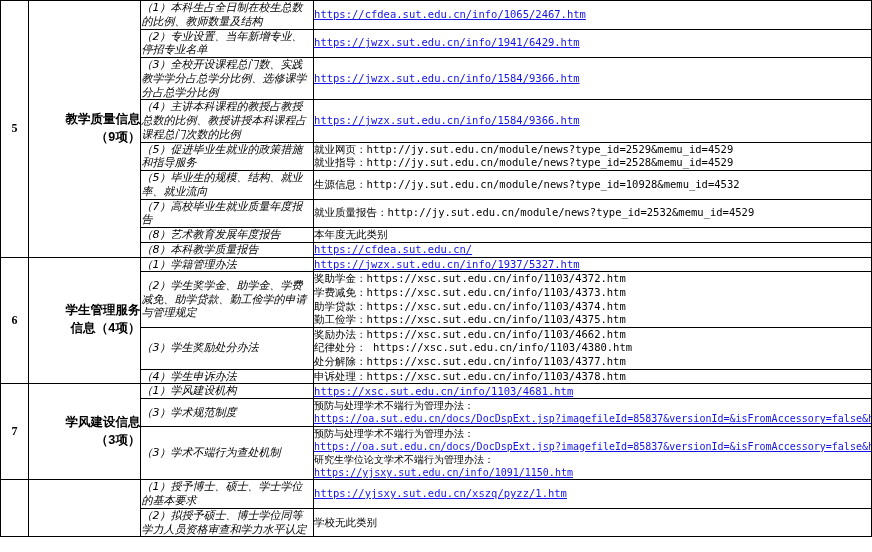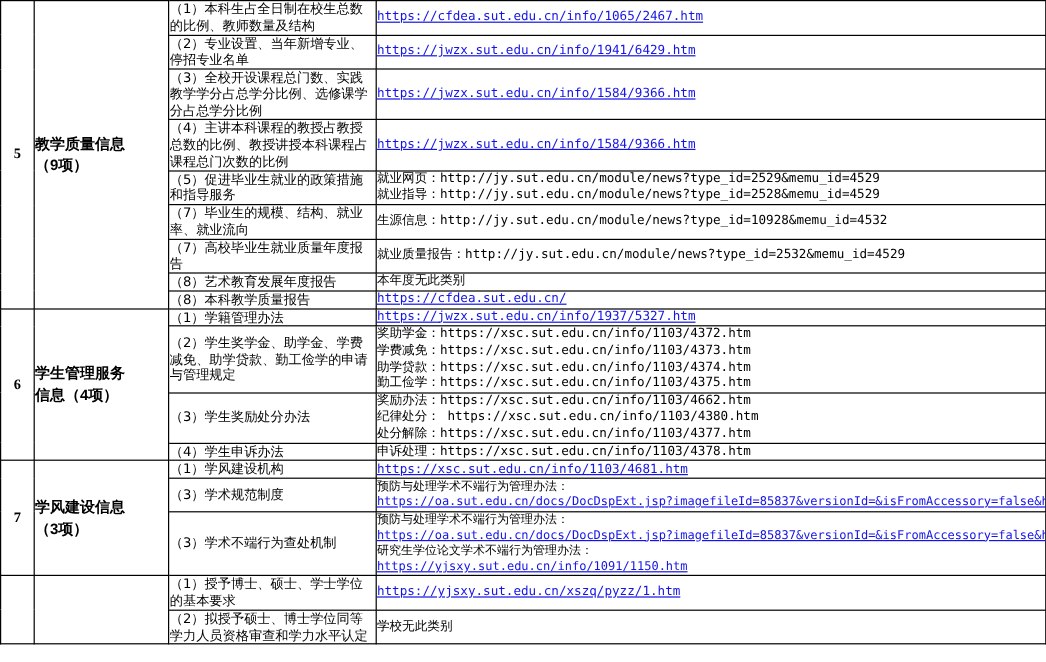--- a/index.html
+++ b/index.html
@@ -34,32 +34,33 @@
   .col-item { width: 172px; }
   .col-link { width: 556px; }
 
   .num-cell {
     text-align: center;
     font-size: 12px;
     font-weight: bold;
     font-family: "Liberation Serif", serif;
   }
   .cat-cell {
-    text-align: left;
+    text-align: right;
     font-size: 12.5px;
     font-weight: bold;
     line-height: 1.45;
     padding: 2px 4px;
-    font-family: Liberation Sans, sans-serif;
+    font-family: Liberation Mono, monospace;
   }
   .item-cell {
     font-size: 11px;
     line-height: 1.25;
     padding: 2px 3px 2px 4px;
     font-family: "DejaVu Sans", sans-serif;
+    font-style: italic;
   }
   .link-cell {
     font-size: 10.5px;
     line-height: 1.3;
     padding: 1px 2px 1px 3px;
     font-family: "DejaVu Sans Mono", monospace;
     word-break: break-all;
   }
   .link {
     color: #1414e6;
@@ -137,21 +138,21 @@
       <tr>
         <td class="item-cell">（5）促进毕业生就业的政策措施和指导服务</td>
         <td class="link-cell">
           <div class="lines">
             <div><span class="plain">就业网页：http://jy.sut.edu.cn/module/news?type_id=2529&amp;memu_id=4529</span></div>
             <div><span class="plain">就业指导：http://jy.sut.edu.cn/module/news?type_id=2528&amp;memu_id=4529</span></div>
           </div>
         </td>
       </tr>
       <tr>
-        <td class="item-cell">（7）毕业生的规模、结构、就业率、就业流向</td>
+        <td class="item-cell">（5）毕业生的规模、结构、就业率、就业流向</td>
         <td class="link-cell">
           <div class="lines">
               <div><span class="plain">生源信息：http://jy.sut.edu.cn/module/news?type_id=10928&amp;memu_id=4532</span></div>
             </div>
         </td>
       </tr>
       <tr>
         <td class="item-cell">（7）高校毕业生就业质量年度报告</td>
         <td class="link-cell">
           <div class="lines">

